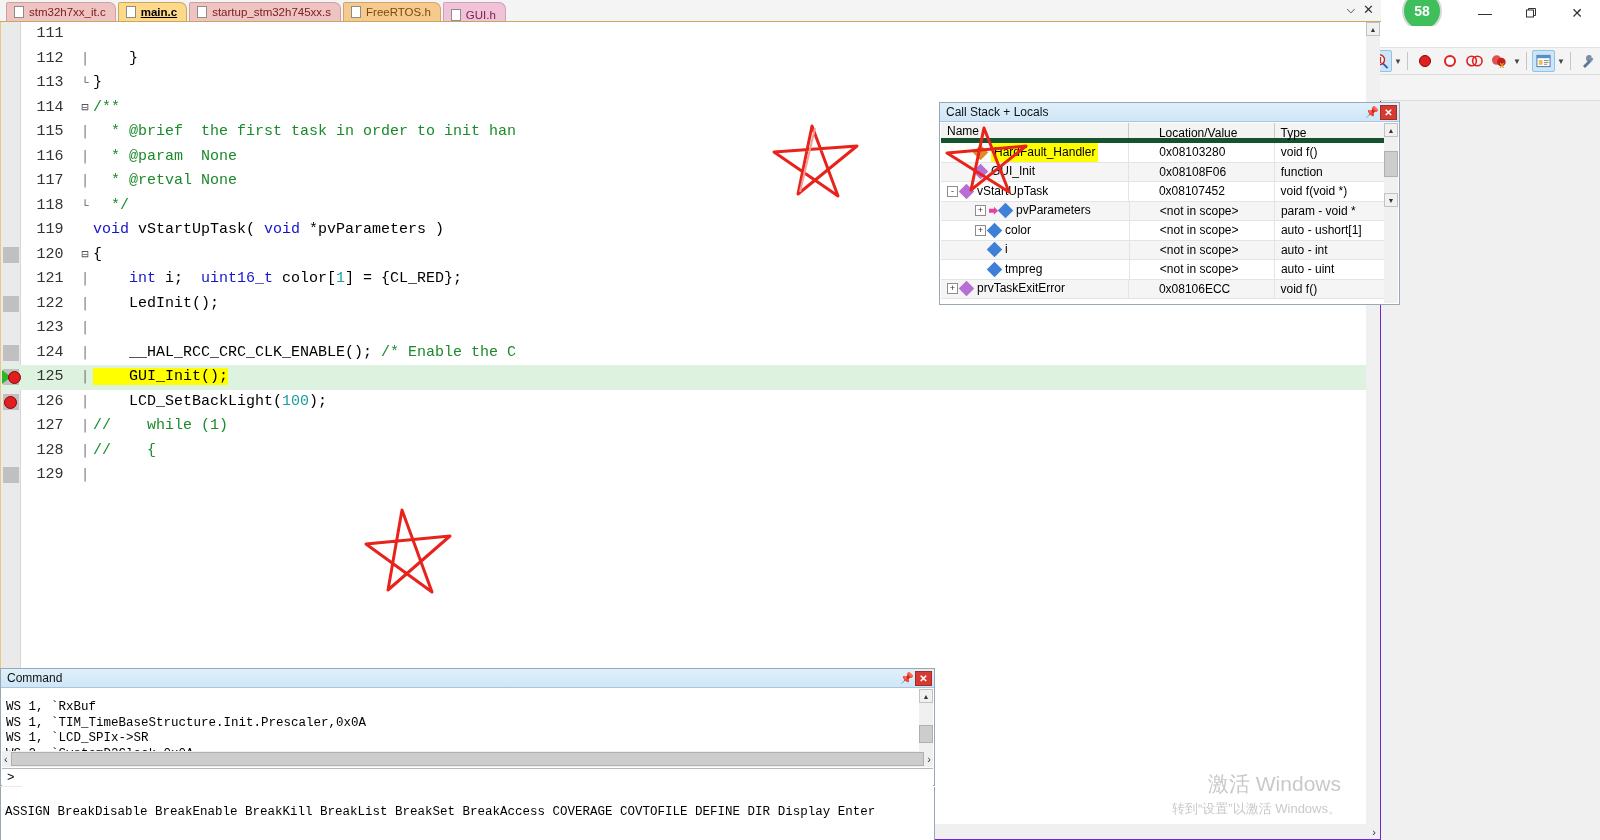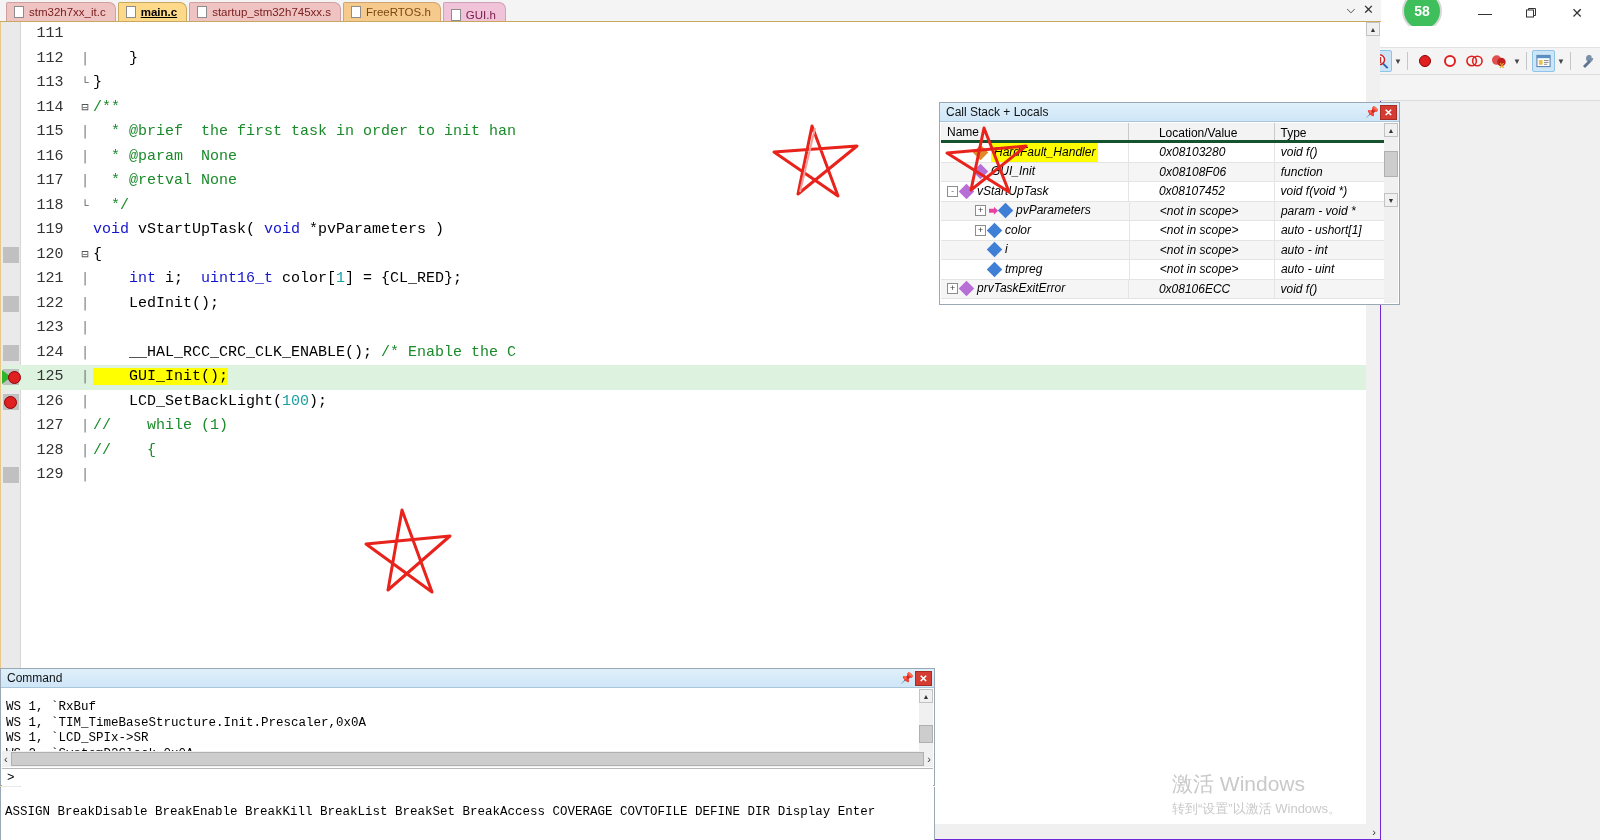--- a/index.html
+++ b/index.html
@@ -177,23 +177,23 @@
      border-top:7px solid transparent;border-bottom:7px solid transparent;border-left:9px solid #2db52d;}
   .statmark { position:absolute; left:2px; top:4px; width:16px; height:16px; background:#c0c0c0; }
   .code-vscroll { position:absolute; right:1px; top:22px; width:14px; bottom:16px; background:#f0f0f0;}
   .code-hscroll { position:absolute; left:1px; right:1px; bottom:1px; height:15px; background:#f0f0f0;
      display:flex; align-items:center;}
   .vbar-left { position:absolute; left:0; top:22px; width:4px; bottom:16px; background:#e8c98a;}
 
   
   #callstack-panel { left:939px; top:102px; width:461px; height:203px; }
   .cs-body { position:absolute; left:1px; top:20px; right:1px; bottom:1px; background:#fff; overflow:hidden;}
-  .cs-head { display:flex; height:20px; background:#f3f3f3; border-bottom:3px solid #14532d; font-size:12px;}
+  .cs-head { display:flex; height:20px; background:#f3f3f3; border-bottom:5px solid #14532d; font-size:12px;}
   .cs-head div { padding-left:6px; line-height:20px; border-right:1px solid #c9c9c9; }
-  .cs-row { display:flex; height:19.5px; font-size:12px; border-bottom:1px solid #e4e4e4;font-style:italic;}
+  .cs-row { display:flex; height:19.5px; font-size:12px; border-bottom:1px solid #e4e4e4;}
   .cs-row.alt { background:#f5f5f5; }
   .cs-row > div { padding-left:6px; line-height:19.5px; border-right:1px solid #e4e4e4; white-space:nowrap; overflow:hidden;}
   .c-name{ width:198px; display:flex; align-items:center; }
   .c-val { width:128px;margin-left:24px; }
   .c-type{ width:130px; }
   .dia { width:11px;height:11px;background:#b76fd6;transform:rotate(45deg);flex:none;margin-right:5px;}
   .dia.blue { background:#3f7fd6; }
   .dia.orange { background:#e08a2a; }
   .ar-pink { width:9px;height:8px;background:#e640a0;flex:none;margin-right:2px;clip-path:polygon(0 25%,55% 25%,55% 0,100% 50%,55% 100%,55% 75%,0 75%);}
   .cs-vscroll { position:absolute; right:1px; top:20px; width:14px; bottom:1px; background:#f0f0f0;}
@@ -208,21 +208,21 @@
      display:flex; align-items:center; justify-content:space-between; padding:0 2px;}
   .cmd-input { position:absolute; left:1px; right:1px; top:99px; height:18px; background:#fff;
      border-top:1px solid #b9b9b9; font-family:"Liberation Mono",monospace; font-size:12.5px;
      padding-left:5px; line-height:18px; color:#000;}
 
   .cmd-keywords { position:absolute; left:0; top:787px; width:935px; height:53px; background:#fff;
      font-family:"Liberation Mono", monospace; font-size:12.5px; color:#000; padding:18px 0 0 4px;
      white-space:nowrap; overflow:hidden; border-left:1px solid #9aa7b4; border-right:1px solid #9aa7b4;}
 
   
-  .watermark { position:absolute; right:40px; bottom:22px; text-align:left; color:#c9c9c9; }
+  .watermark { position:absolute; right:40px; bottom:22px; text-align:right; color:#c9c9c9; }
   .wm1 { font-size:21px; }
   .wm2 { font-size:13px; margin-top:2px; }
 
   
   .star-svg { position:absolute; pointer-events:none; }
 </style>
 </head>
 <body>
 
 <div id="app">

